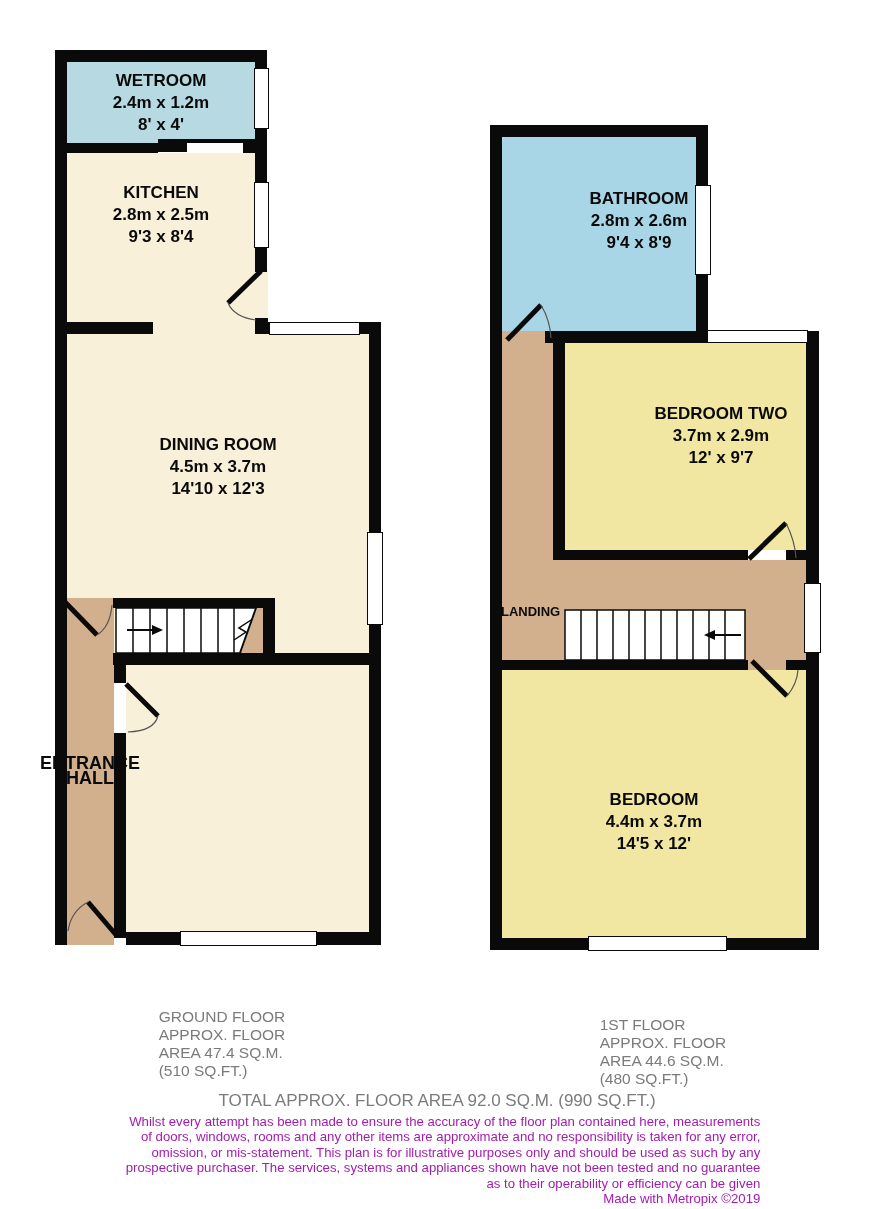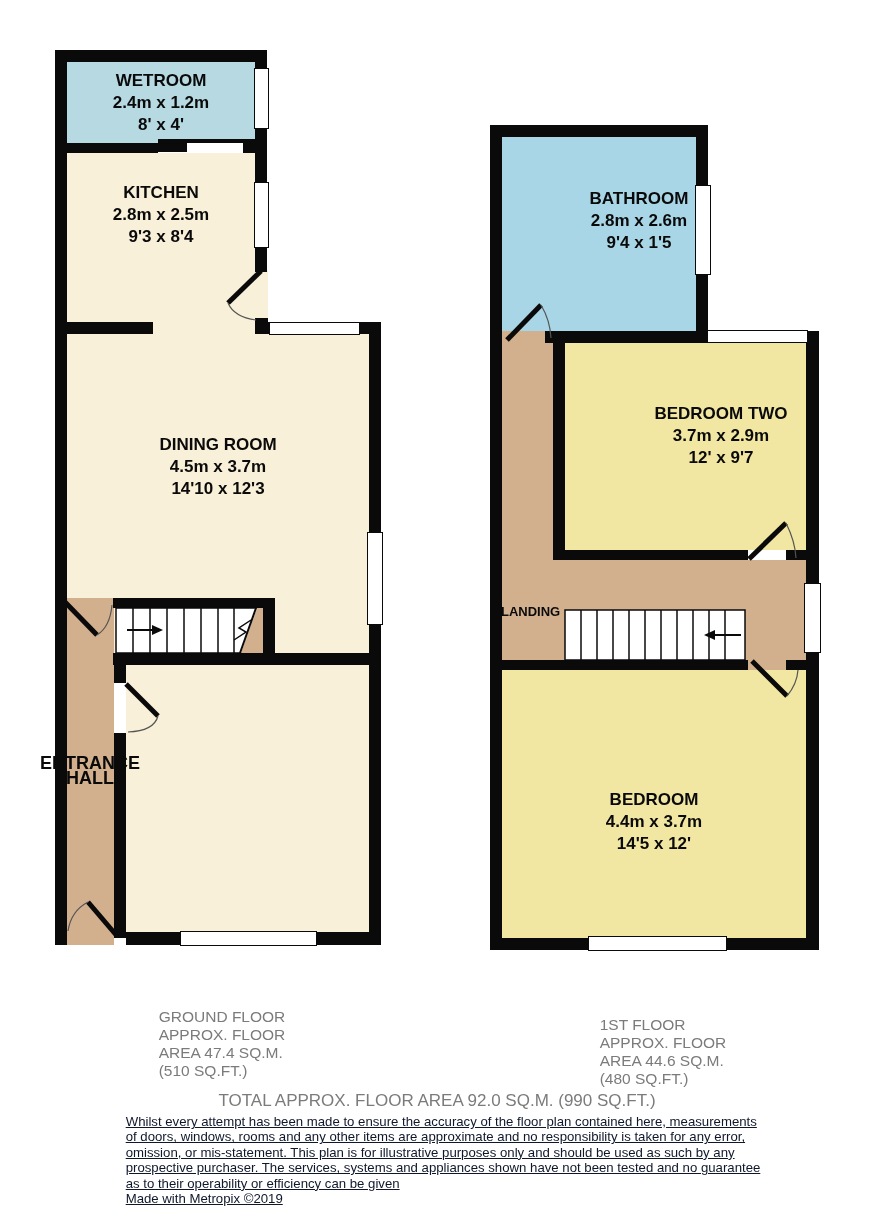--- a/index.html
+++ b/index.html
@@ -10,22 +10,22 @@
   .window{position:absolute;background:#fff;border:1.5px solid #0a0a0a;box-sizing:border-box;}
   .svg-overlay{position:absolute;left:0;top:0;width:886px;height:1209px;pointer-events:none;}
   .room-label{position:absolute;transform:translateX(-50%);text-align:center;color:#0a0a0a;
               font-weight:700;font-size:17px;line-height:22px;white-space:nowrap;}
   .room-label.small{font-size:18px;line-height:15px;}
   .landing-label{position:absolute;color:#0a0a0a;font-weight:700;font-size:13px;white-space:nowrap;}
   .summary{position:absolute;transform:translateX(-50%);text-align:left;color:#7b7b7b;
            font-size:15.5px;line-height:18px;white-space:nowrap;}
   .total-line{position:absolute;transform:translateX(-50%);text-align:center;color:#7b7b7b;
               font-size:17px;white-space:nowrap;}
-  .disclaimer{position:absolute;transform:translateX(-50%);text-align:left;color:#0f172a;
-              font-size:13.2px;line-height:15.4px;white-space:nowrap;text-decoration:underline;}
+  .disclaimer{position:absolute;transform:translateX(-50%);text-align:right;color:#a21caf;
+              font-size:13.2px;line-height:15.4px;white-space:nowrap;}
 </style>
 </head>
 <body>
 
 <div id="canvas">
 
   <section>
 
     <div class="fill" style="left:67px;top:62px;width:188px;height:81px;background:#b7dae2;"></div>
     <div class="fill" style="left:67px;top:153px;width:188px;height:169px;background:#f9f0da;"></div>
@@ -177,21 +177,21 @@
     <div>4.5m x 3.7m</div>
     <div>14'10 x 12'3</div>
   </div>
   <div class="room-label small" style="left:90px;top:756px;">
     <div>ENTRANCE</div>
     <div>HALL</div>
   </div>
   <div class="room-label" style="left:600px;top:188px;margin-left:39px;">
     <div>BATHROOM</div>
     <div>2.8m x 2.6m</div>
-    <div>9'4 x 1'5</div>
+    <div>9'4 x 8'9</div>
   </div>
   <div class="room-label" style="left:721px;top:403px;">
     <div>BEDROOM TWO</div>
     <div>3.7m x 2.9m</div>
     <div>12' x 9'7</div>
   </div>
   <div class="landing-label" style="left:501px;top:604px;">LANDING</div>
   <div class="room-label" style="left:654px;top:789px;">
     <div>BEDROOM</div>
     <div>4.4m x 3.7m</div>

